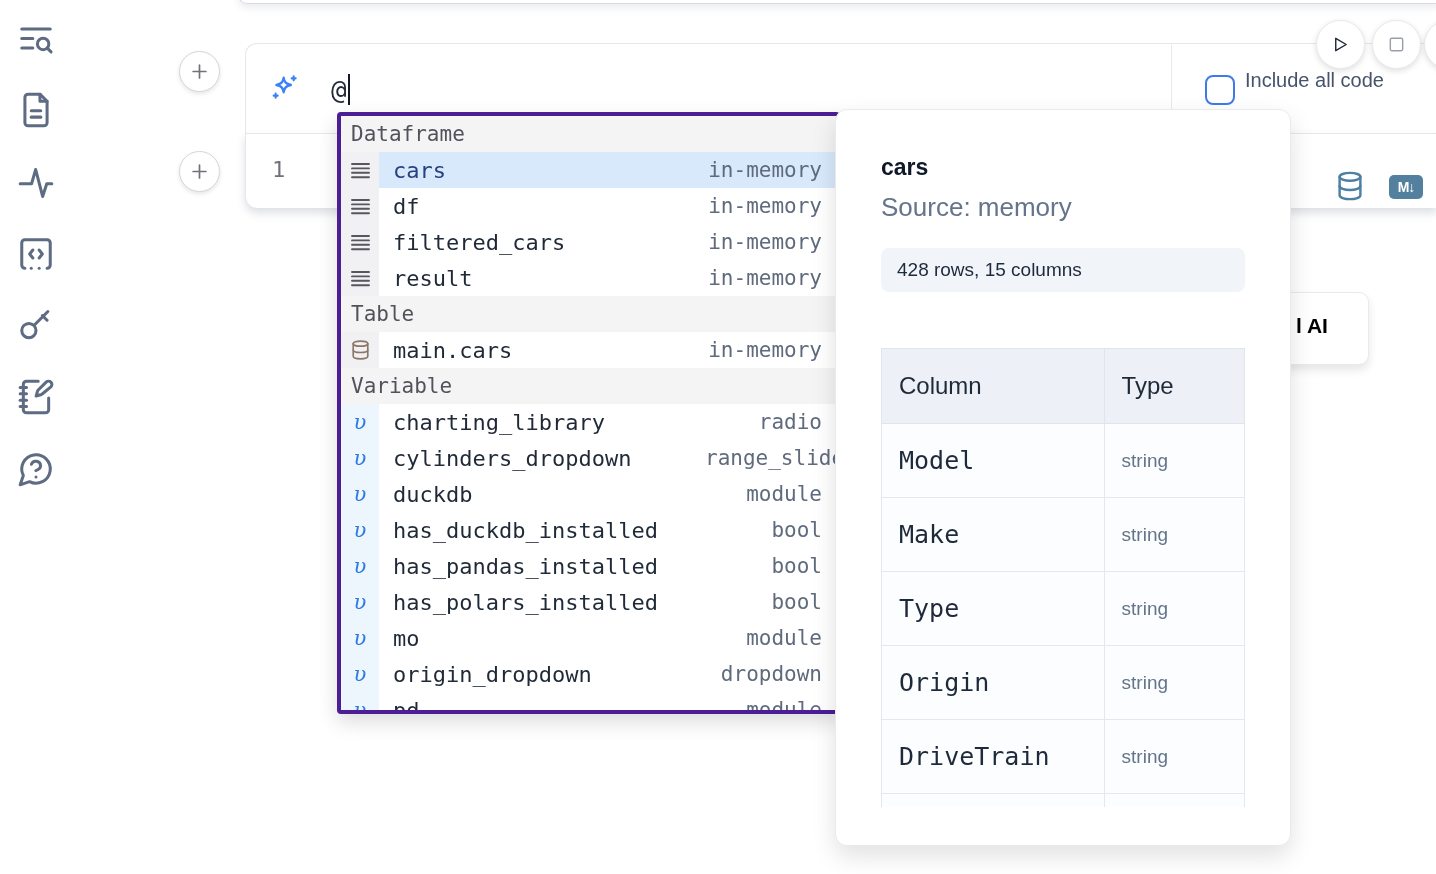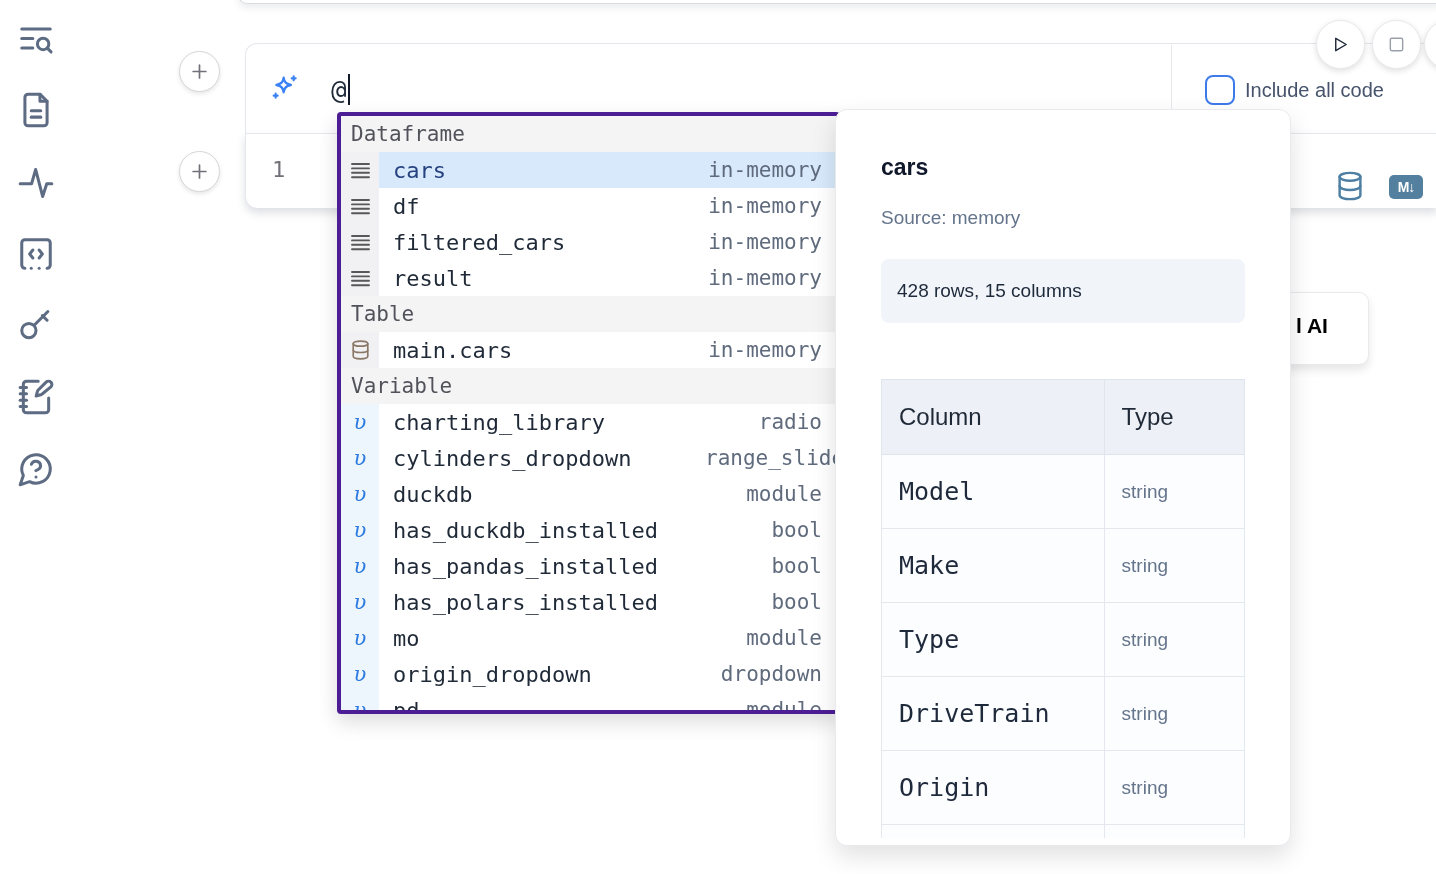--- a/index.html
+++ b/index.html
@@ -26,21 +26,21 @@
 
   
   .ai-panel{position:absolute;left:245px;top:43px;width:1191px;height:90px;background:#fff;
     border-top:1px solid #e4e7eb;border-left:1px solid #e4e7eb;border-top-left-radius:12px;}
   .sparkles{position:absolute;left:23px;top:29px;width:32px;height:32px;color:#3b82f6;}
   .sparkles svg{width:100%;height:100%;stroke:currentColor;fill:none;stroke-width:1.8;stroke-linecap:round;stroke-linejoin:round;}
   .prompt-text{position:absolute;left:85px;top:30px;font-size:26px;color:#1f2937;display:flex;align-items:center;}
   .caret{display:inline-block;width:2px;height:31px;background:#111827;margin-left:1px;vertical-align:middle;}
   .ai-divider{position:absolute;left:925px;top:1px;bottom:0;width:1px;background:#e7e9ec;}
   .include-checkbox{position:absolute;left:959px;top:31px;width:26px;height:26px;border:2.5px solid #3d7bea;border-radius:8px;background:#fff;}
-  .include-label{position:absolute;left:999px;top:35px;font-size:20px;color:#46536b;}
+  .include-label{position:absolute;left:999px;top:25px;font-size:20px;color:#46536b;}
 
   
   .circle-btn{position:absolute;width:47px;height:47px;border-radius:50%;background:#fff;
     border:1px solid #e8e9ec;box-shadow:0 2px 6px rgba(0,0,0,.13);
     display:flex;align-items:center;justify-content:center;}
   .circle-btn svg{width:19px;height:19px;fill:none;stroke-linejoin:round;stroke-linecap:round;}
 
   
   .cell-card{position:absolute;left:245px;top:133px;width:1191px;height:74px;background:#fff;
     border-top:1px solid #e4e7eb;border-left:1px solid #e4e7eb;border-bottom-left-radius:12px;
@@ -71,22 +71,22 @@
   .ac-row.selected .ac-name{color:#25417f;}
   .ac-type{font-family:"DejaVu Sans Mono",monospace;font-size:21px;color:#5f6b7d;margin-left:auto;padding-right:14px;white-space:nowrap;}
   .ac-type.clip{max-width:131px;overflow:hidden;padding-right:0;}
   .var-glyph{font-family:"DejaVu Serif",serif;font-style:italic;font-size:21px;color:#2e7ce0;line-height:1;}
 
   
   .preview{position:absolute;left:835px;top:109px;width:456px;height:737px;background:#fff;z-index:4;
     border:1px solid #e8eaee;border-radius:12px;box-shadow:0 10px 24px rgba(0,0,0,.12);box-sizing:border-box;
     padding:42px 45px;}
   .pv-title{font-size:23px;font-weight:bold;color:#0f172a;line-height:30px;}
-  .pv-source{margin-top:25px;font-size:19px;color:#64748b;line-height:22px;}
-  .pv-badge{margin-top:30px;background:#f1f5f9;border-radius:8px;padding:21px 16px;font-size:19px;color:#1e293b;box-sizing:border-box;}
+  .pv-source{margin-top:14px;font-size:26px;color:#64748b;line-height:22px;}
+  .pv-badge{margin-top:30px;background:#f1f5f9;border-radius:8px;padding:11px 16px;font-size:19px;color:#1e293b;box-sizing:border-box;}
   .pv-table-wrap{margin-top:56px;height:459px;overflow:hidden;}
   table.pv-table{width:100%;border-collapse:collapse;table-layout:fixed;}
   .pv-table th{width:63.5%;background:#edf1f7;border:1px solid #dfe5ec;font-weight:normal;
     text-align:left;font-size:24px;color:#1f2937;padding:23px 17px;}
   .pv-table th:last-child{width:36.5%;}
   .pv-table td{border:1px solid #e3e8ef;background:#fcfdfe;padding:22px 17px;}
   .pv-table td.col-name{font-family:"DejaVu Sans Mono",monospace;font-size:25px;color:#1e293b;}
   .pv-table td.col-type{font-size:19px;color:#64748b;}
 </style>
 </head>
@@ -371,25 +371,25 @@
             </tr>
             <tr>
               <td class="col-name">Make</td>
               <td class="col-type">string</td>
             </tr>
             <tr>
               <td class="col-name">Type</td>
               <td class="col-type">string</td>
             </tr>
             <tr>
+              <td class="col-name">Origin</td>
+              <td class="col-type">string</td>
+            </tr>
+            <tr>
               <td class="col-name">DriveTrain</td>
-              <td class="col-type">string</td>
-            </tr>
-            <tr>
-              <td class="col-name">Origin</td>
               <td class="col-type">string</td>
             </tr>
             <tr>
               <td class="col-name"></td>
               <td class="col-type"></td>
             </tr>
           </tbody>
       </table>
     </div>
   </div>

